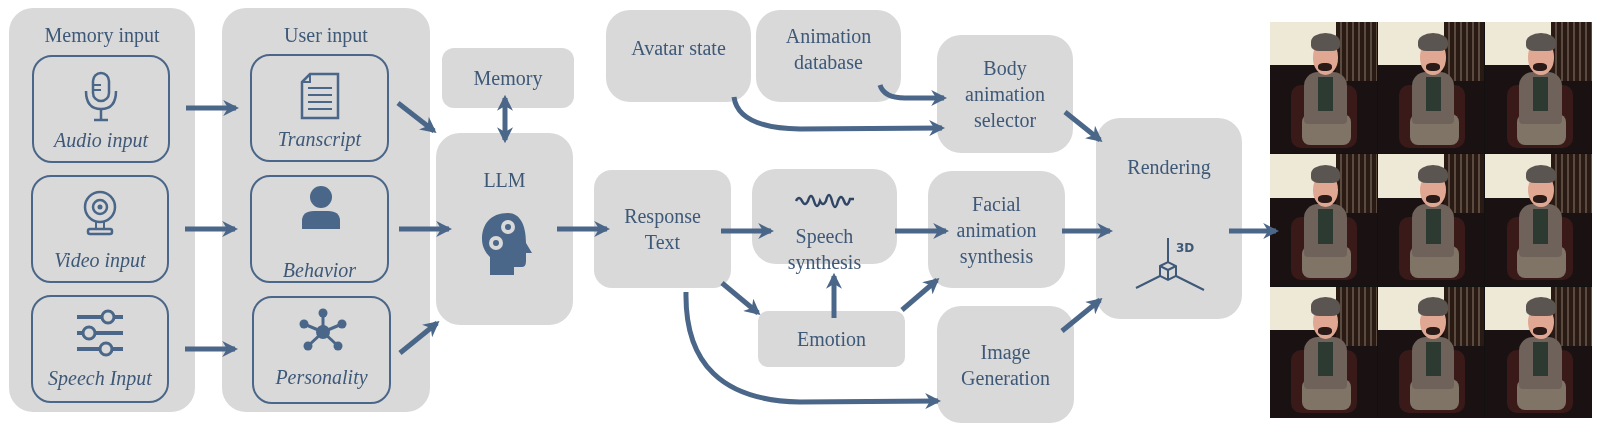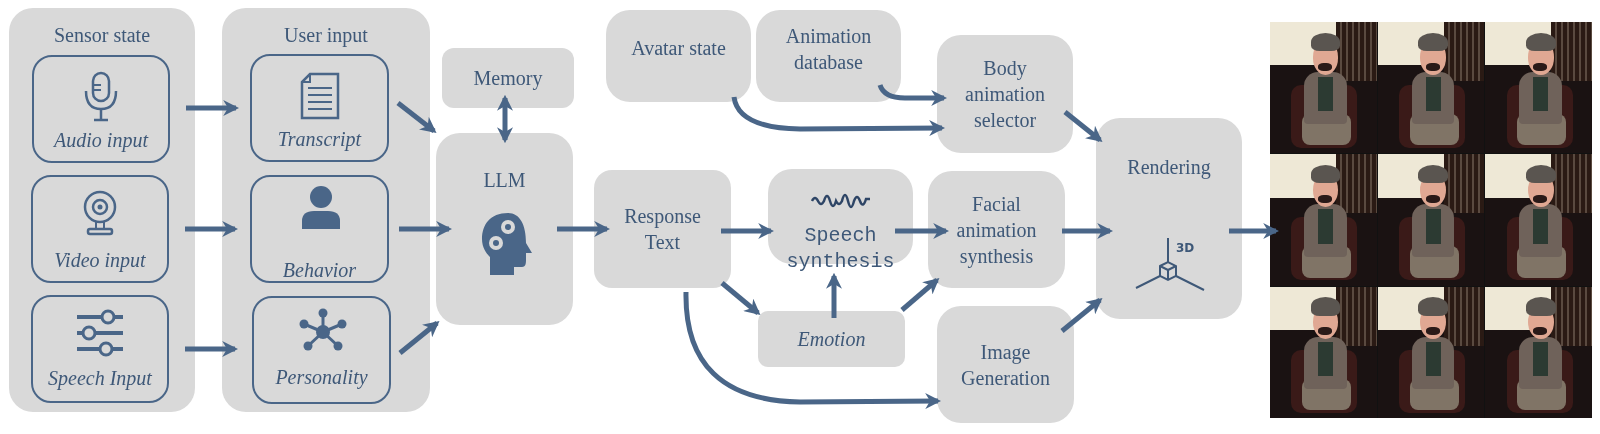--- a/index.html
+++ b/index.html
@@ -19,21 +19,21 @@
   .frame .vest{position:absolute;left:45%;top:42%;width:14%;height:26%;background:#2c3a32;}
   .frame .legs{position:absolute;left:30%;top:70%;width:46%;height:24%;background:#807466;border-radius:8px;}
   .frame .head{position:absolute;left:40%;top:14%;width:24%;height:26%;background:#e0a893;border-radius:50%;}
   .frame .hair{position:absolute;left:38%;top:8%;width:28%;height:14%;background:#5a5550;border-radius:50% 50% 30% 30%;}
   .frame .stache{position:absolute;left:45%;top:31%;width:13%;height:6%;background:#2a1a18;border-radius:40%;}
 </style>
 </head>
 <body>
 
 <div class="box" style="left:9px;top:8px;width:186px;height:404px;">
-  <div class="lbl" style="top:14px;">Sensor state</div>
+  <div class="lbl" style="top:14px;">Memory input</div>
 </div>
 <div class="inner" style="left:32px;top:55px;width:138px;height:108px;">
   <svg class="icon" style="left:47px;top:14px;" width="40" height="52" viewBox="0 0 40 52">
     <rect x="12" y="2" width="16" height="28" rx="8" fill="none" stroke="#4a6688" stroke-width="2.5"></rect>
     <line x1="12" y1="14" x2="20" y2="14" stroke="#4a6688" stroke-width="2"></line>
     <line x1="12" y1="19" x2="20" y2="19" stroke="#4a6688" stroke-width="2"></line>
     <path d="M5 20 Q5 38 20 38 Q35 38 35 20" fill="none" stroke="#4a6688" stroke-width="2.5"></path>
     <line x1="20" y1="38" x2="20" y2="48" stroke="#4a6688" stroke-width="2.5"></line>
     <line x1="13" y1="49" x2="27" y2="49" stroke="#4a6688" stroke-width="2.5"></line>
   </svg>
@@ -133,29 +133,29 @@
   <div style="font-size:20px;line-height:26px;margin-top:-14px;">Animation</div>
   <div style="font-size:20px;line-height:26px;">database</div>
 </div>
 
 <div class="box ctr" style="left:937px;top:35px;width:136px;height:118px;">
   <div style="font-size:20px;line-height:26px;">Body</div>
   <div style="font-size:20px;line-height:26px;">animation</div>
   <div style="font-size:20px;line-height:26px;">selector</div>
 </div>
 
-<div class="box" style="left:768px;top:169px;width:145px;height:95px;font-family:Liberation Mono, monospace;">
+<div class="box" style="left:752px;top:169px;width:145px;height:95px;">
   <svg class="icon" style="left:42px;top:18px;" width="62" height="26" viewBox="0 0 62 26">
     <path d="M2 14 Q5 8 8 14 T14 14 Q17 4 20 14 T26 14 Q29 20 32 14 Q35 2 38 14 T44 14 Q47 6 50 14 T56 12 L60 12" fill="none" stroke="#2e4566" stroke-width="2.5"></path>
   </svg>
   <div class="lbl" style="top:54px;">Speech</div>
   <div class="lbl" style="top:80px;">synthesis</div>
 </div>
 
-<div class="box ctr" style="left:758px;top:311px;width:147px;height:56px;border-radius:10px;font-style:italic;">
+<div class="box ctr" style="left:758px;top:311px;width:147px;height:56px;border-radius:10px;">
   <div style="font-size:20px;">Emotion</div>
 </div>
 
 <div class="box ctr" style="left:928px;top:171px;width:137px;height:117px;">
   <div style="font-size:20px;line-height:26px;">Facial</div>
   <div style="font-size:20px;line-height:26px;">animation</div>
   <div style="font-size:20px;line-height:26px;">synthesis</div>
 </div>
 
 <div class="box ctr" style="left:937px;top:306px;width:137px;height:117px;">

